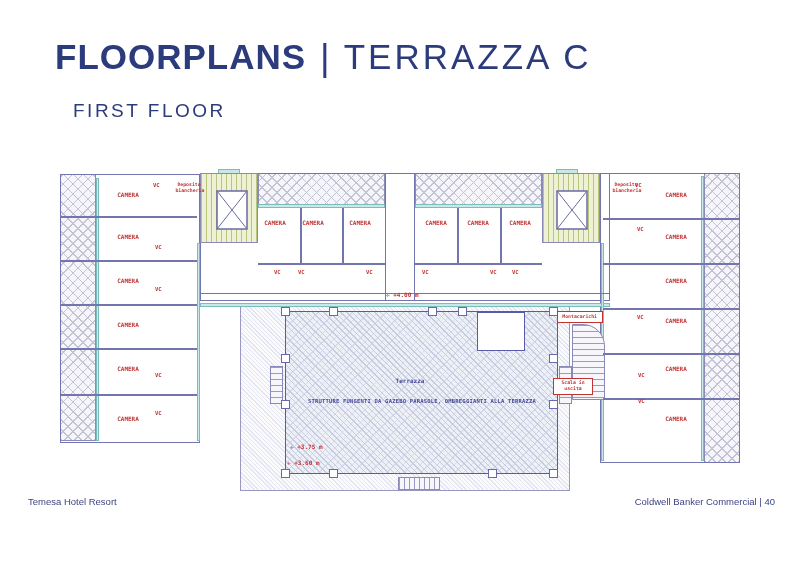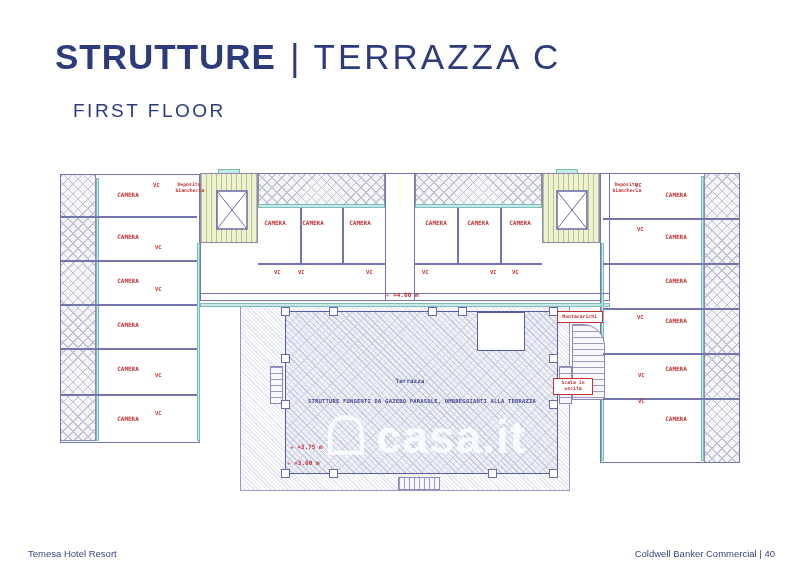--- a/index.html
+++ b/index.html
@@ -6,21 +6,21 @@
   body{width:800px;height:566px;background:#ffffff;position:relative;overflow:hidden;
        font-family:"Liberation Sans",sans-serif;}
   
   .hdr{position:absolute;left:55px;top:36px;}
   .t-main{font-size:35px;font-weight:800;color:#2c3b7c;letter-spacing:1px;}
   .t-sep{font-size:37px;font-weight:200;color:#2c3b7c;margin:0 14px;position:relative;top:1px;}
   .t-bld{font-size:35px;font-weight:300;color:#2c3b7c;letter-spacing:3px;}
   .t-sub{position:absolute;left:73px;top:100px;font-size:19px;font-weight:400;
          color:#2c3b7c;letter-spacing:2.5px;}
   
-  .foot{position:absolute;top:548px;font-size:9.5px;color:#3c4584;}
+  .foot{position:absolute;top:496px;font-size:9.5px;color:#3c4584;}
   .foot.l{left:28px;} .foot.r{right:25px;text-align:right;}
   
   #plan{position:absolute;left:60px;top:166px;width:680px;height:332px;}
   #plan div{position:absolute;box-sizing:border-box;}
   .xh{background:
       repeating-linear-gradient(45deg,#c3c3d6 0 1px,transparent 1px 7px),
       repeating-linear-gradient(-45deg,#c3c3d6 0 1px,transparent 1px 7px),
       #f6f6fa;
       border:1px solid #8b8bba;}
   .tout{background:repeating-linear-gradient(45deg,#e3e6f0 0 1px,transparent 1px 3px),#fbfbfd;
@@ -52,21 +52,21 @@
   .cap{font:bold 5.5px/1 "DejaVu Sans Mono",monospace;color:#4a4a9a;text-align:center;letter-spacing:.2px;}
   .elev{font:bold 6px/1 "DejaVu Sans Mono",monospace;color:#c23434;white-space:nowrap;}
   .wm{display:flex;align-items:center;justify-content:center;gap:8px;}
   .wm-txt{font-size:46px;font-weight:bold;color:rgba(255,255,255,.82);letter-spacing:1px;
           font-family:"Liberation Sans",sans-serif;}
 </style>
 </head>
 <body>
 
 <div class="hdr">
-  <span class="t-main">STRUTTURE</span><span class="t-sep">|</span><span class="t-bld">TERRAZZA C</span>
+  <span class="t-main">FLOORPLANS</span><span class="t-sep">|</span><span class="t-bld">TERRAZZA C</span>
 </div>
 <div class="t-sub">FIRST FLOOR</div>
 
 <div id="plan">
 
   <div class="xh" style="left:0;top:8px;width:36px;height:267px;"></div>
   <div class="xh" style="left:644px;top:7px;width:36px;height:290px;"></div>
   <div class="xh" style="left:198px;top:7px;width:127px;height:33px;"></div>
   <div class="xh" style="left:355px;top:7px;width:127px;height:33px;"></div>
 
@@ -192,24 +192,16 @@
     <span class="tiny" style="position:static;">Scala in uscita</span>
   </div>
 
   <div class="blu" style="left:318px;top:212px;width:64px;">Terrazza</div>
   <div class="cap" style="left:230px;top:233px;width:264px;">STRUTTURE FUNGENTI DA GAZEBO PARASOLE, OMBREGGIANTI ALLA TERRAZZA</div>
 
   <div class="elev" style="left:326px;top:126px;"><span>✛</span> <span>+4.00 m</span></div>
   <div class="elev" style="left:230px;top:278px;"><span>✛</span> <span>+3.75 m</span></div>
   <div class="elev" style="left:227px;top:294px;"><span>✛</span> <span>+3.60 m</span></div>
 
-  <div class="wm" style="left:222px;top:240px;width:286px;height:62px;">
-    <span style="display:inline-block;">
-      <svg width="44" height="44" viewBox="0 0 50 50">
-          <path d="M25,5 C13,5 7,13 7,23 L7,45 L43,45 L43,23 C43,13 37,5 25,5 Z" fill="none" stroke="rgba(255,255,255,0.82)" stroke-width="5"></path>
-        </svg>
-    </span>
-    <span class="wm-txt">casa.it</span>
-  </div>
 </div>
 
 <div class="foot l">Temesa Hotel Resort</div>
 <div class="foot r">Coldwell Banker Commercial | 40</div>
 
 </body></html>

